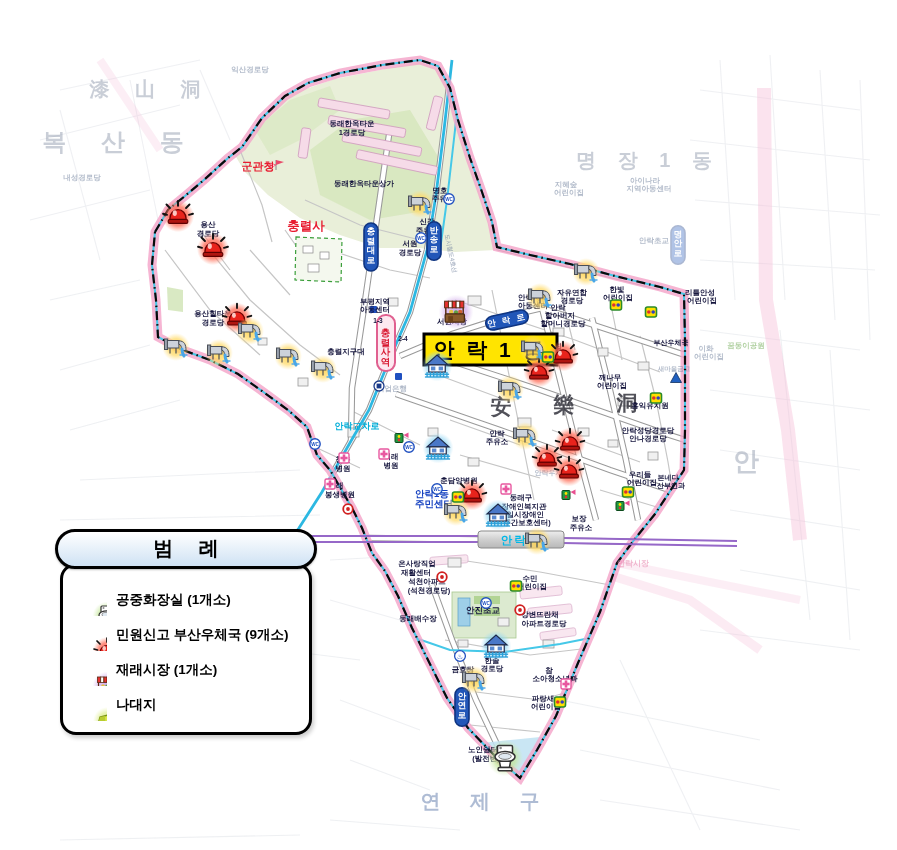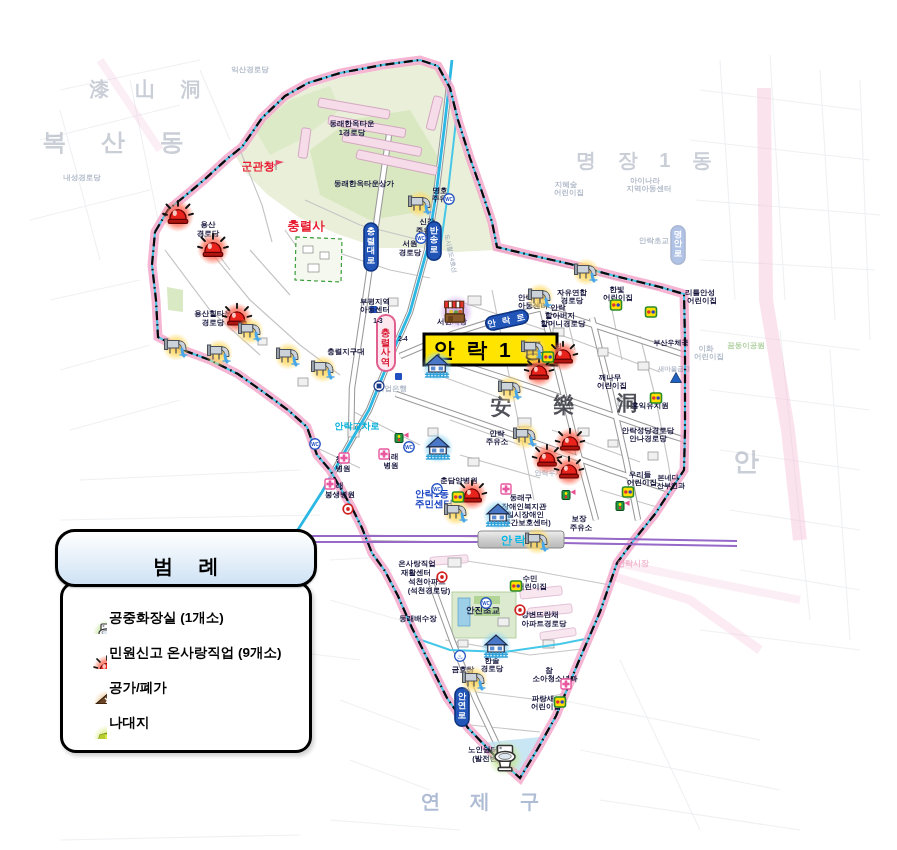--- a/index.html
+++ b/index.html
@@ -15,25 +15,25 @@
   .lb-bgb{fill:#7a90b8;opacity:.6;font-weight:bold;}
   .lb-hanja{fill:#33333d;opacity:.85;font-family:"DejaVu Serif","Liberation Serif",serif;font-weight:bold;}
   .lb-fdp{fill:#e88ab0;opacity:.6;font-weight:bold;}
   .lb-fdg{fill:#7ab060;opacity:.6;font-weight:bold;}
   .sign-text{fill:#fff;font-weight:bold;}
   .station-v{fill:#d81830;font-weight:bold;}
   .station-h{fill:#00b8e8;font-weight:bold;letter-spacing:2px;}
   .legend{position:absolute;left:55px;top:529px;width:262px;z-index:5;}
   .legend-title{position:relative;z-index:2;border:3px solid #000;border-radius:20px;
     background:linear-gradient(#ffffff, #cfe2f4);text-align:center;font-weight:bold;
-    font-size:20px;letter-spacing:10px;padding:21px 0 4px 10px;color:#000;
+    font-size:20px;letter-spacing:10px;padding:3px 0 4px 10px;color:#000;
     box-shadow:0 1px 2px rgba(0,0,0,.25);}
   .legend-body{position:relative;margin:-6px 5px 0 5px;border:3px solid #000;border-radius:16px;
     background:#fff;padding:16px 8px 10px 12px;box-shadow:2px 3px 4px rgba(0,0,0,.2);}
-  .legend-row{display:flex;align-items:center;gap:2px;height:35px;}
+  .legend-row{display:flex;align-items:center;gap:9px;height:35px;}
   .legend-ic{width:32px;height:32px;flex:0 0 32px;}
   .legend-label{font-size:13.5px;font-weight:bold;color:#000;white-space:nowrap;}
 </style>
 </head>
 <body>
 
 <div id="map-stage">
 <svg viewBox="0 0 897 850" width="897" height="850" xmlns="http://www.w3.org/2000/svg">
   <defs>
     <radialGradient id="gRed">
@@ -569,27 +569,27 @@
       <div class="legend-row">
         <svg viewBox="-16 -16 32 32" class="legend-ic">
           <use href="#sym-toilet" xlink:href="#sym-toilet"></use>
         </svg>
         <span class="legend-label">공중화장실 (1개소)</span>
       </div>
       <div class="legend-row">
         <svg viewBox="-16 -16 32 32" class="legend-ic">
           <use href="#sym-siren" xlink:href="#sym-siren"></use>
         </svg>
-        <span class="legend-label">민원신고 온사랑직업 (9개소)</span>
+        <span class="legend-label">민원신고 부산우체국 (9개소)</span>
       </div>
       <div class="legend-row">
         <svg viewBox="-16 -16 32 32" class="legend-ic">
-          <use href="#sym-vacant-house" xlink:href="#sym-vacant-house"></use>
+          <use href="#sym-market" xlink:href="#sym-market"></use>
         </svg>
-        <span class="legend-label">공가/폐가</span>
+        <span class="legend-label">재래시장 (1개소)</span>
       </div>
       <div class="legend-row">
         <svg viewBox="-16 -16 32 32" class="legend-ic">
           <use href="#sym-vacant-land" xlink:href="#sym-vacant-land"></use>
         </svg>
         <span class="legend-label">나대지</span>
       </div>
     </div>
 </div>
 

